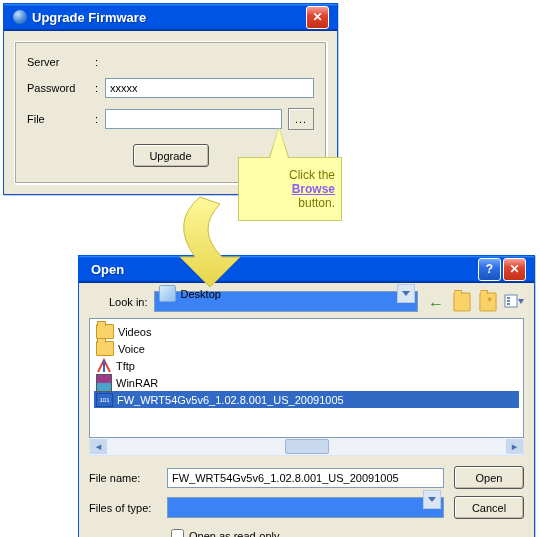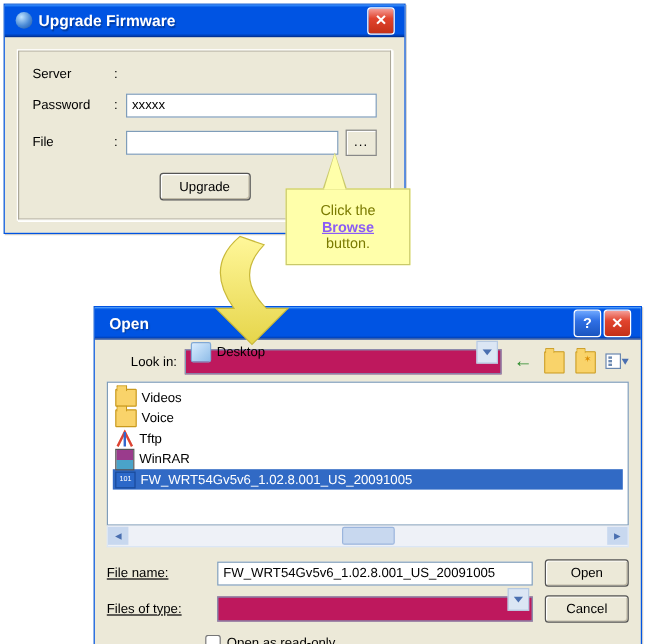--- a/index.html
+++ b/index.html
@@ -115,21 +115,21 @@
   
   .callout {
     position: absolute;
     left: 238px;
     top: 157px;
     width: 90px;
     background: #ffffaa;
     border: 1px solid #c9c96a;
     color: #7a7a00;
     font-size: 12px;
-    text-align: center;
+    text-align: right;
     padding: 10px 6px;
     z-index: 10;
   }
   .callout b { color: #8b5cf6; text-decoration: underline; }
   .callout-pointer {
     position: absolute;
     left: 270px;
     top: 128px;
     width: 0; height: 0;
     border-left: 9px solid transparent;
@@ -162,21 +162,21 @@
     align-items: center;
     margin-bottom: 6px;
     margin-left: 20px;
   }
   .lookin-row label { margin-right: 6px; }
   .combo {
     flex: 1;
     display: flex;
     align-items: center;
     border: 1px solid #7f9db9;
-    background: #be185d;
+    background: #3b82f6;
     height: 21px;
     padding: 0 2px 16px 4px;
     box-sizing: border-box;
   }
   .combo .caret {
     width: 16px;
     height: 17px;
     background: #dbe6f4;
     border: 1px solid #b6c9e2;
     display: flex;
@@ -234,21 +234,21 @@
     width: 42px; height: 13px;
     background: #c8d8ef;
     border: 1px solid #9bb5dd;
     border-radius: 2px;
   }
   .bottom-row {
     display: flex;
     align-items: center;
     margin-bottom: 7px;
   }
-  .bottom-row label { width: 92px; text-decoration: underline; }
+  .bottom-row label { width: 78px; }
   .xp-btn.wide { min-width: 70px; margin-left: 10px; }
   .checkbox-row {
     display:flex; align-items:center; margin-left: 78px; margin-top: 4px;
   }
   .checkbox-row input { margin-right: 5px; }
 
   .app-icon-globe {
     width:14px;height:14px;border-radius:50%;
     background: radial-gradient(circle at 35% 30%, #bfe3ff, #4a8ad6 55%, #1c4e9a);
   }

